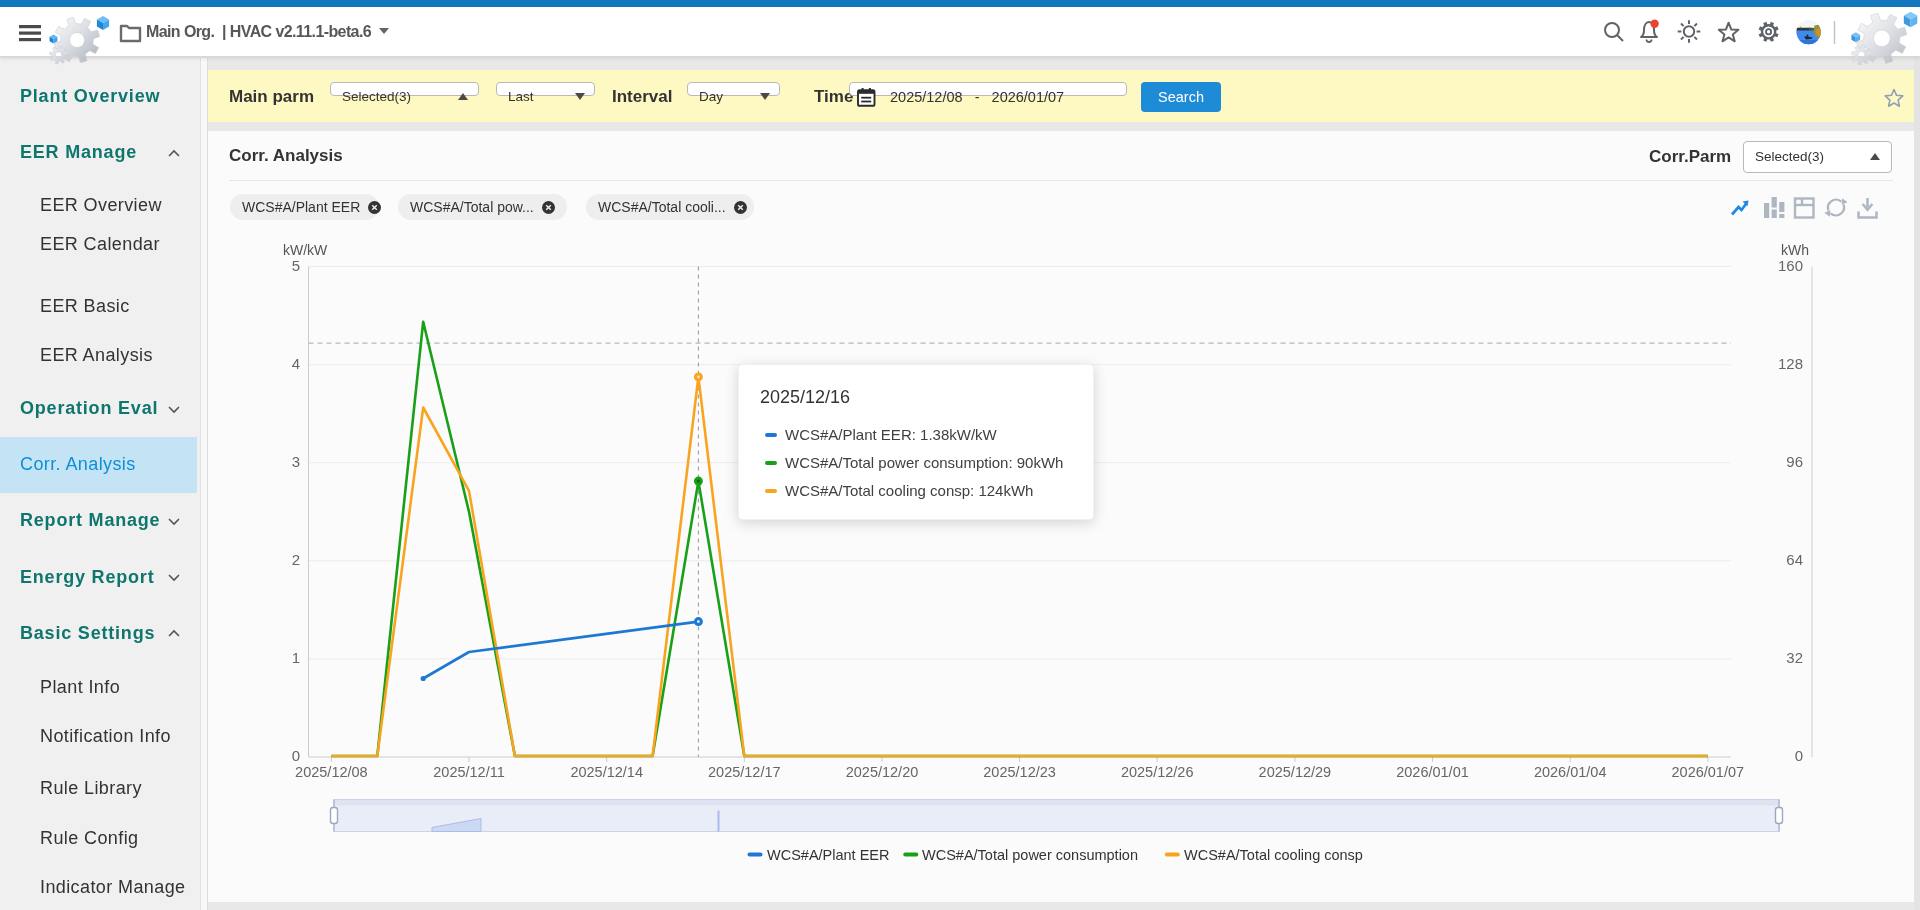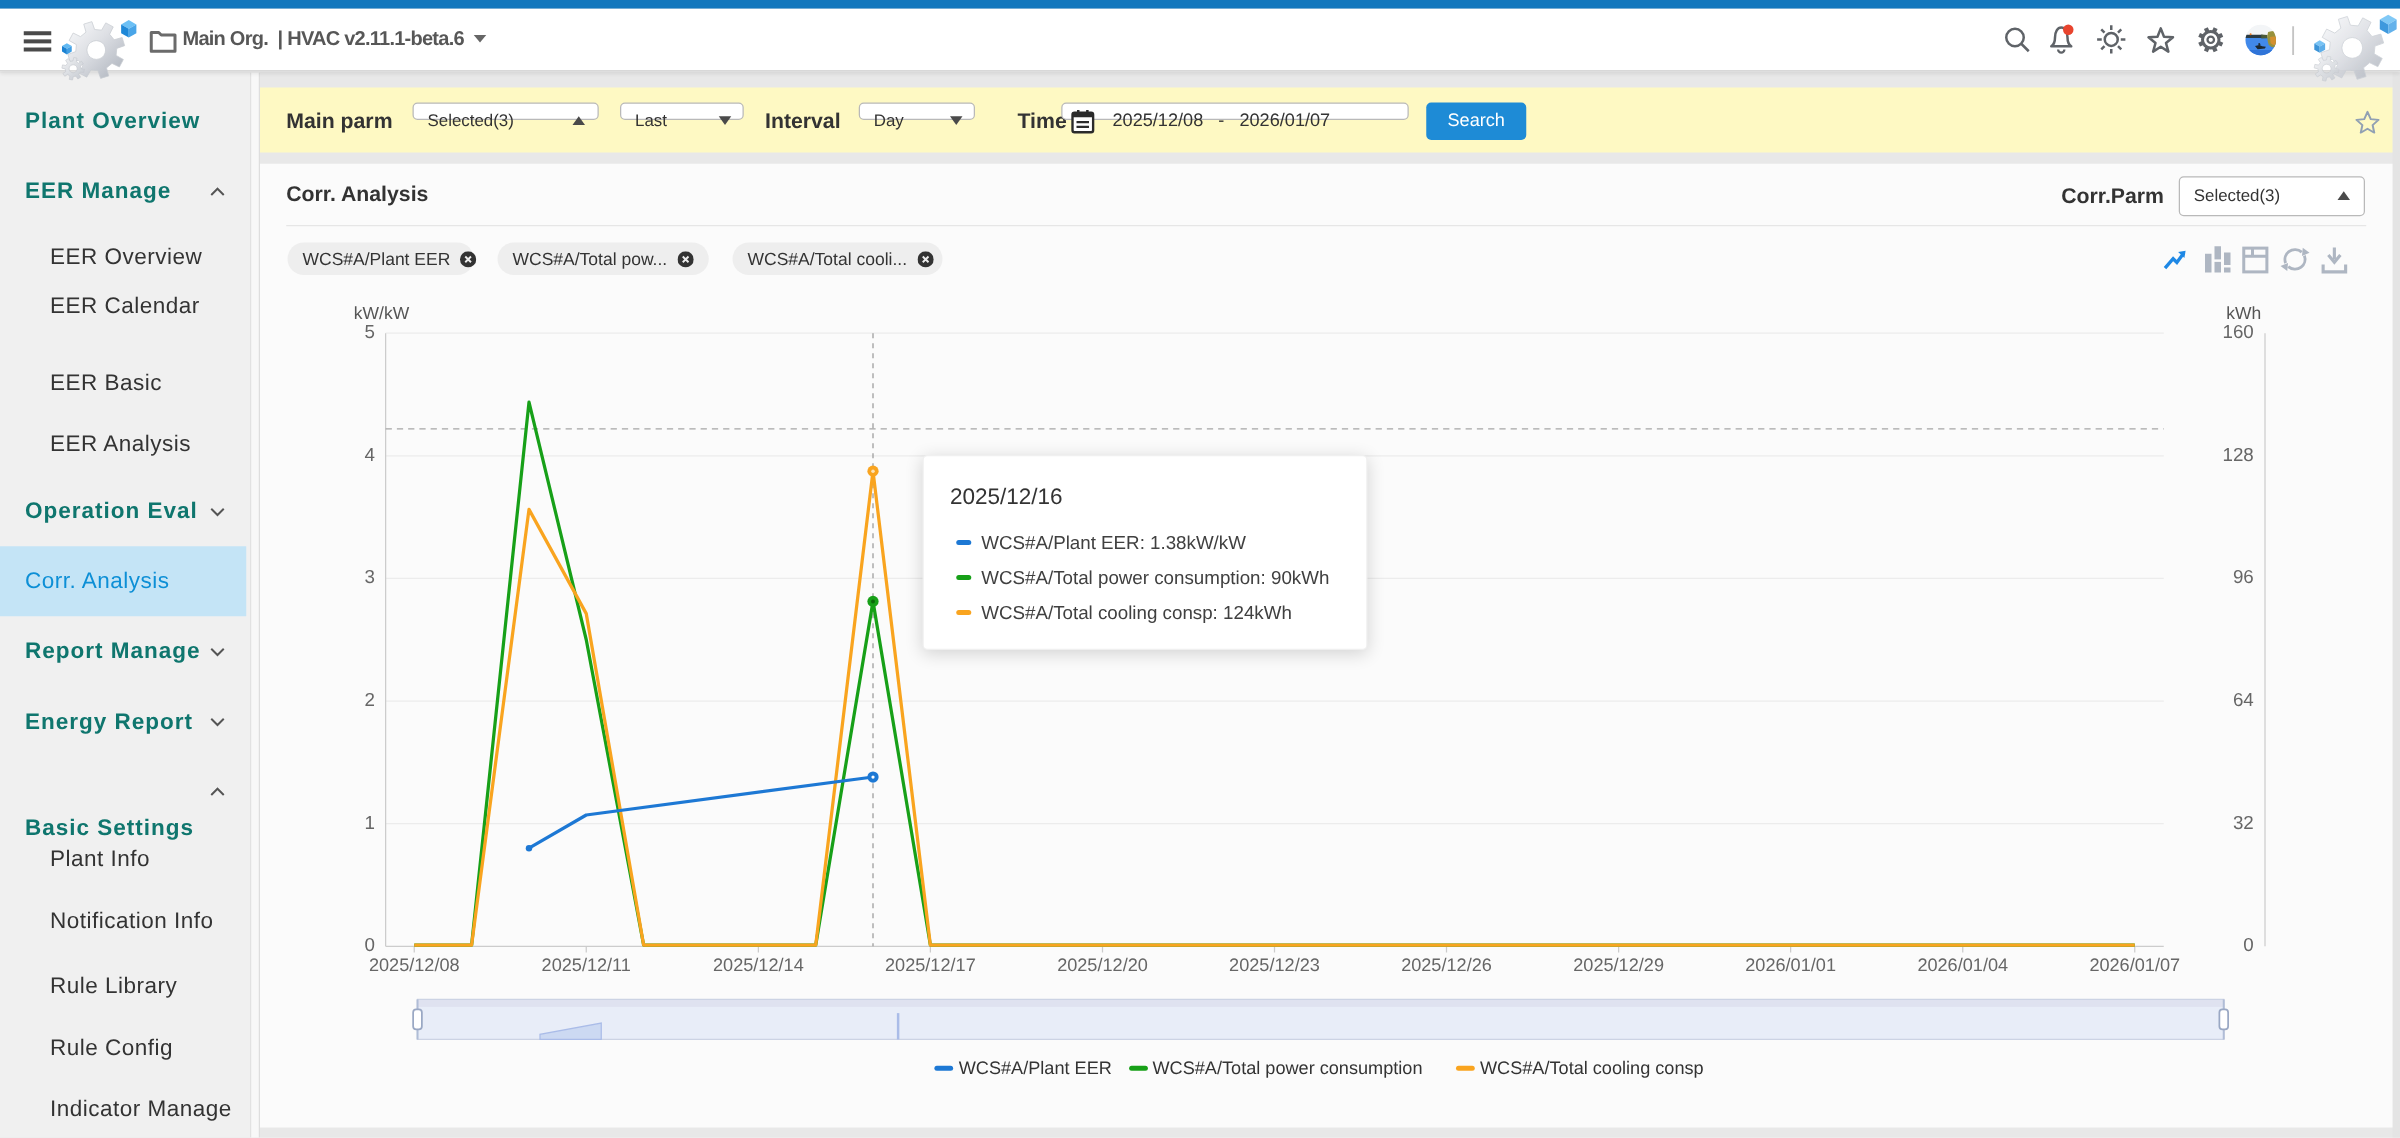--- a/index.html
+++ b/index.html
@@ -143,21 +143,21 @@
   <div class="nav1" style="top:28px;">Plant Overview</div>
   <div class="nav1" style="top:84px;">EER Manage</div>
   <div class="nav2" style="top:137px;">EER Overview</div>
   <div class="nav2" style="top:176px;">EER Calendar</div>
   <div class="nav2" style="top:238px;">EER Basic</div>
   <div class="nav2" style="top:287px;">EER Analysis</div>
   <div class="nav1" style="top:340px;">Operation Eval</div>
   <div class="nav1" style="top:396px;color:#0d8fd6;font-weight:400;letter-spacing:0.4px;">Corr. Analysis</div>
   <div class="nav1" style="top:452px;">Report Manage</div>
   <div class="nav1" style="top:509px;">Energy Report</div>
-  <div class="nav1" style="top:594px;">Basic Settings</div>
+  <div class="nav1" style="top:565px;">Basic Settings</div>
   <div class="nav2" style="top:619px;">Plant Info</div>
   <div class="nav2" style="top:668px;">Notification Info</div>
   <div class="nav2" style="top:720px;">Rule Library</div>
   <div class="nav2" style="top:770px;">Rule Config</div>
   <div class="nav2" style="top:819px;">Indicator Manage</div>
 <svg class="abs" style="left:168px;top:91px" width="12" height="9" viewBox="0 0 12 9">
       <path d="M1 7 L6 2 L11 7" fill="none" stroke="#555" stroke-width="1.6"></path>
     </svg>
     <svg class="abs" style="left:168px;top:347px" width="12" height="9" viewBox="0 0 12 9">
       <path d="M1 2 L6 7 L11 2" fill="none" stroke="#555" stroke-width="1.6"></path>

